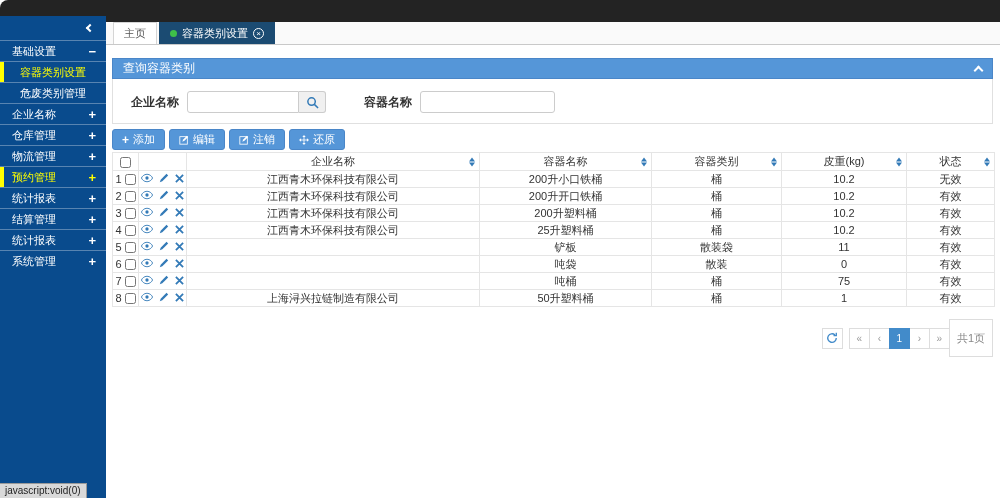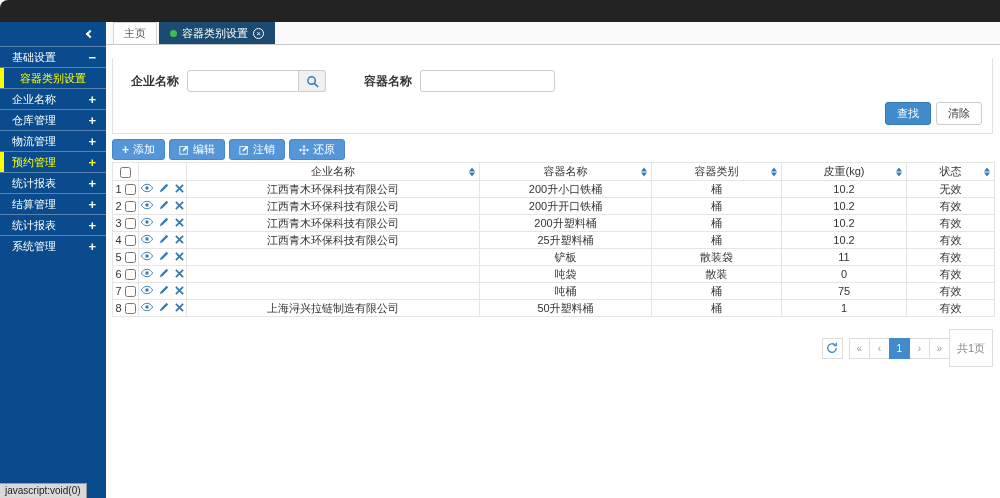--- a/index.html
+++ b/index.html
@@ -4,21 +4,21 @@
 <style>
   * { box-sizing: border-box; margin: 0; padding: 0; }
   html,body { width:1000px; height:498px; }
   body {
     position: relative; overflow: hidden; background:#fff;
     font-family:"Liberation Sans","DejaVu Sans",sans-serif;
   }
   
   .topbar { position:absolute; top:0; left:0; width:1000px; height:22px; background:#232323; border-radius:8px 0 0 0; }
   
-  .sidebar { position:absolute; top:22px; left:0; width:106px; bottom:0; background:#094b8d; }
+  .sidebar { position:absolute; top:16px; left:0; width:106px; bottom:0; background:#094b8d; }
   .sidebar-collapse { height:24px; display:flex; justify-content:flex-end; align-items:center; padding-right:13px; cursor:pointer; }
   .chev-left { width:6px; height:6px; border-left:2px solid #fff; border-bottom:2px solid #fff; transform:rotate(45deg); }
   .menu-item { position:relative; height:21px; color:#fff; font-size:11px; padding:0 10px 0 12px;
     border-top:1px solid rgba(255,255,255,.32); display:flex; justify-content:space-between; align-items:center; cursor:pointer; }
   .menu-item.sub { padding-left:20px; justify-content:flex-start; }
   .menu-item.active { color:#ffff00; }
   .menu-item.active::before { content:""; position:absolute; left:0; top:0; bottom:0; width:4px; background:#ffff00; }
   .menu-item .suffix { font-weight:bold; font-size:13px; line-height:11px; }
   
   .main { position:absolute; left:106px; top:22px; right:0; bottom:0; background:#fff;border-radius:26px; }
@@ -82,20 +82,23 @@
     <span class="chev-left"></span>
   </div>
   <div id="sidebar-menu">
       <div class="menu-item group">
         <span>基础设置</span>
         <span class="suffix">−</span>
       </div>
       <div class="menu-item sub active">
         <span>容器类别设置</span>
       </div>
+      <div class="menu-item sub">
+        <span>危废类别管理</span>
+      </div>
       <div class="menu-item group">
         <span>企业名称</span>
         <span class="suffix">+</span>
       </div>
       <div class="menu-item group">
         <span>仓库管理</span>
         <span class="suffix">+</span>
       </div>
       <div class="menu-item group">
         <span>物流管理</span>
@@ -130,37 +133,37 @@
       <span>主页</span>
     </div>
     <div class="tab active">
       <span class="dot"></span>
       <span>容器类别设置</span>
       <span class="tab-close">×</span>
     </div>
   </div>
 
   <div class="content">
+    <div class="panel-header">
+      <span>查询容器类别</span>
+      <span class="chev-up"></span>
+    </div>
     <div class="panel-body">
       <div class="form-row">
         <label>企业名称</label>
         <input class="inp" type="text" value="" style="">
         <span class="search-addon">
           <svg width="13" height="13" viewBox="0 0 14 14">
             <circle cx="6" cy="6" r="4" fill="none" stroke="#337ab7" stroke-width="1.6"></circle>
             <path d="M9 9l4 4" stroke="#337ab7" stroke-width="1.6"></path>
           </svg>
         </span>
         <span class="gap2"></span>
         <label>容器名称</label>
         <input class="inp2" type="text" value="" style="">
-      </div>
-      <div class="btn-row">
-        <button class="btn btn-primary">查找</button>
-        <button class="btn btn-default">清除</button>
       </div>
     </div>
 
     <div class="toolbar">
       <button class="tbtn">
         <span class="plus">+</span>
         <span>添加</span>
       </button>
       <button class="tbtn">
         <svg width="10" height="10" viewBox="0 0 12 12">

